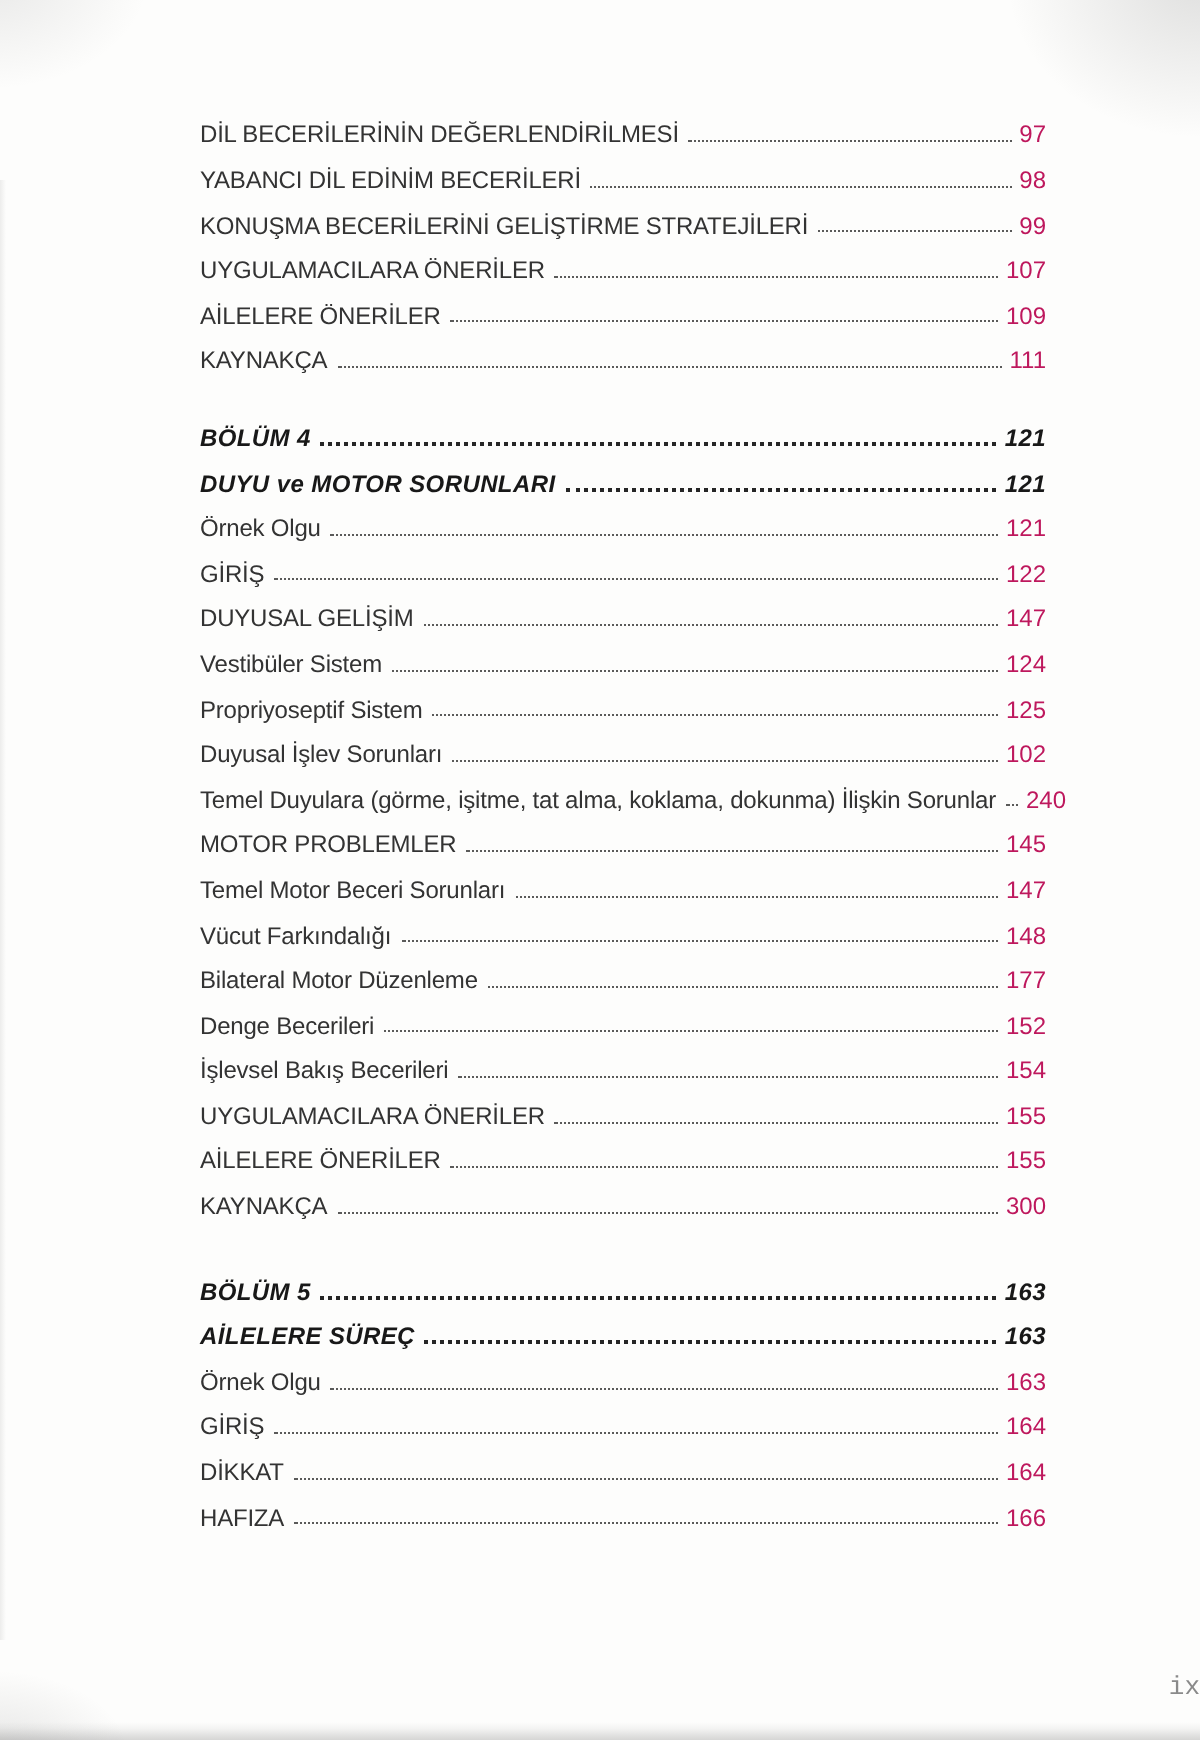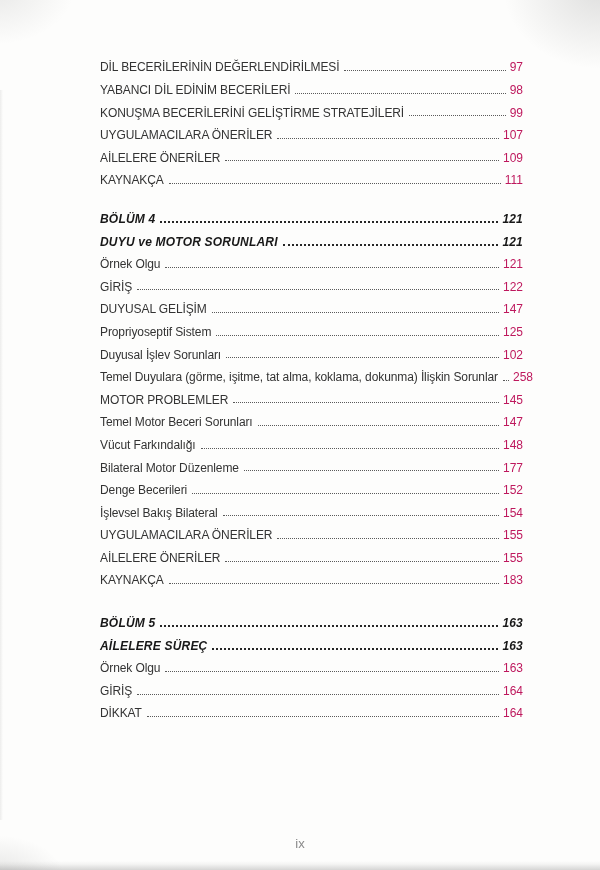--- a/index.html
+++ b/index.html
@@ -53,23 +53,24 @@
     letter-spacing: 0.2px;
     font-style: italic;
   }
   .row.bold .leader {
     border-bottom: 2.4px dotted #262626;
     margin-bottom: 3px;
   }
   .footer {
     position: absolute;
     left: 0; right: 0; top: 836px;
-    text-align: center;
+    text-align: right;
     font-size: 13px;
     color: #8a8a8a;
+    font-family: Liberation Mono, monospace;
   }
   
   .artifact { position: absolute; pointer-events: none; }
   .a-topleft {
     left: -25px; top: -25px; width: 100px; height: 70px;
     background: radial-gradient(ellipse at 20% 20%, rgba(110,110,110,0.14), transparent 70%);
   }
   .a-topright {
     right: -20px; top: -20px; width: 130px; height: 100px;
     background: radial-gradient(ellipse at 85% 10%, rgba(105,105,105,0.20), transparent 62%);
@@ -150,33 +151,38 @@
     <span class="label">GİRİŞ</span>
     <span class="leader"></span>
     <span class="pg">122</span>
   </div>
         <div class="row">
     <span class="label">DUYUSAL GELİŞİM</span>
     <span class="leader"></span>
     <span class="pg">147</span>
   </div>
         <div class="row">
+    <span class="label">Vestibüler Sistem</span>
+    <span class="leader"></span>
+    <span class="pg">124</span>
+  </div>
+        <div class="row">
     <span class="label">Propriyoseptif Sistem</span>
     <span class="leader"></span>
     <span class="pg">125</span>
   </div>
         <div class="row">
     <span class="label">Duyusal İşlev Sorunları</span>
     <span class="leader"></span>
     <span class="pg">102</span>
   </div>
         <div class="row">
     <span class="label">Temel Duyulara (görme, işitme, tat alma, koklama, dokunma) İlişkin Sorunlar</span>
     <span class="leader"></span>
-    <span class="pg">258</span>
+    <span class="pg">240</span>
   </div>
         <div class="row">
     <span class="label">MOTOR PROBLEMLER</span>
     <span class="leader"></span>
     <span class="pg">145</span>
   </div>
         <div class="row">
     <span class="label">Temel Motor Beceri Sorunları</span>
     <span class="leader"></span>
     <span class="pg">147</span>
@@ -190,38 +196,38 @@
     <span class="label">Bilateral Motor Düzenleme</span>
     <span class="leader"></span>
     <span class="pg">177</span>
   </div>
         <div class="row">
     <span class="label">Denge Becerileri</span>
     <span class="leader"></span>
     <span class="pg">152</span>
   </div>
         <div class="row">
-    <span class="label">İşlevsel Bakış Bilateral</span>
+    <span class="label">İşlevsel Bakış Becerileri</span>
     <span class="leader"></span>
     <span class="pg">154</span>
   </div>
         <div class="row">
     <span class="label">UYGULAMACILARA ÖNERİLER</span>
     <span class="leader"></span>
     <span class="pg">155</span>
   </div>
         <div class="row">
     <span class="label">AİLELERE ÖNERİLER</span>
     <span class="leader"></span>
     <span class="pg">155</span>
   </div>
         <div class="row">
     <span class="label">KAYNAKÇA</span>
     <span class="leader"></span>
-    <span class="pg">183</span>
+    <span class="pg">300</span>
   </div>
       </div>
       <div class="toc-section">
         <div class="row bold">
     <span class="label">BÖLÜM 5</span>
     <span class="leader"></span>
     <span class="pg">163</span>
   </div>
         <div class="row bold">
     <span class="label">AİLELERE SÜREÇ</span>
@@ -236,17 +242,22 @@
         <div class="row">
     <span class="label">GİRİŞ</span>
     <span class="leader"></span>
     <span class="pg">164</span>
   </div>
         <div class="row">
     <span class="label">DİKKAT</span>
     <span class="leader"></span>
     <span class="pg">164</span>
   </div>
+        <div class="row">
+    <span class="label">HAFIZA</span>
+    <span class="leader"></span>
+    <span class="pg">166</span>
+  </div>
       </div>
     </div>
 
   <div class="footer">ix</div>
 </div>
 
 </body></html>

